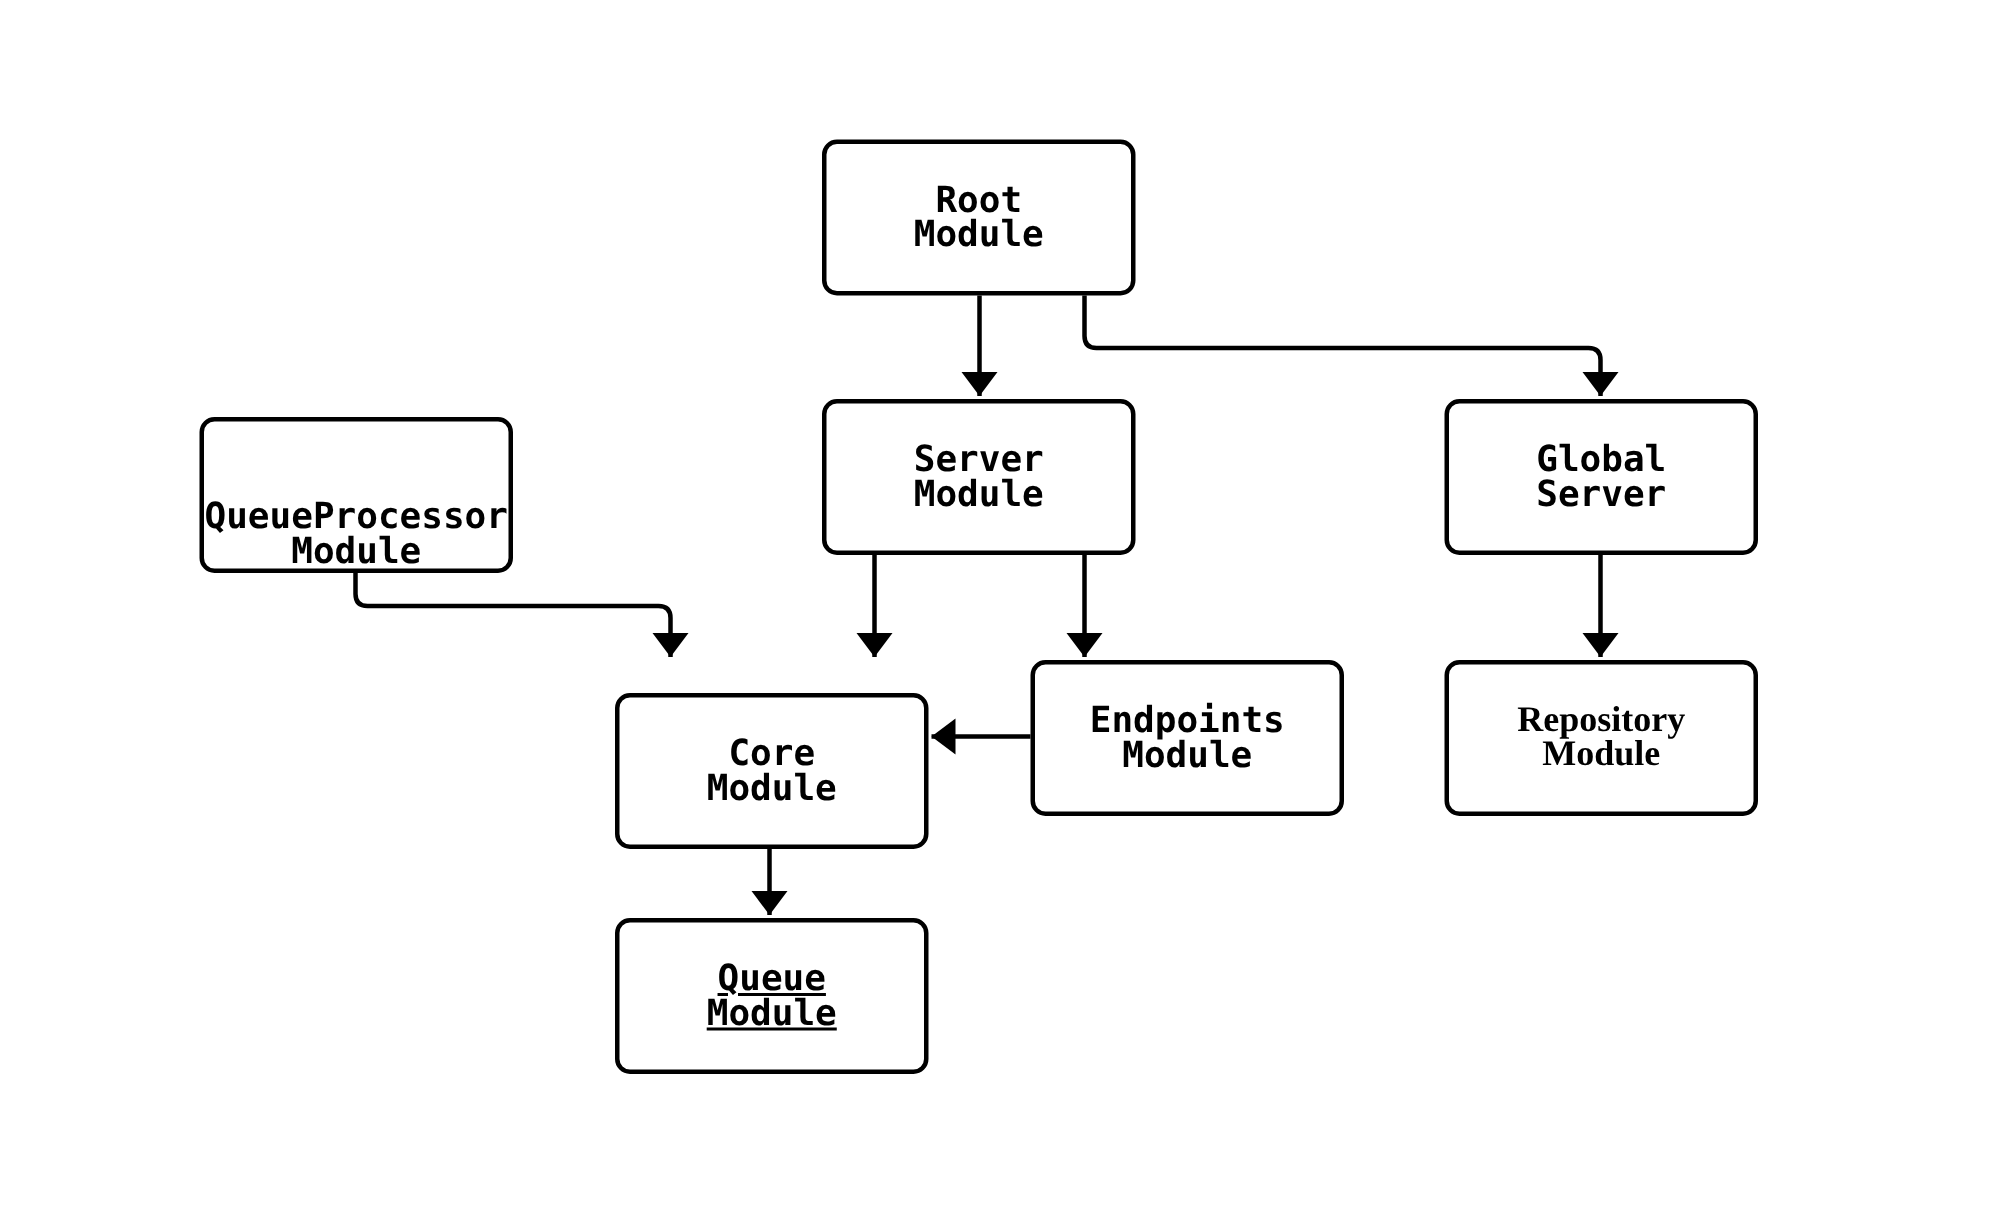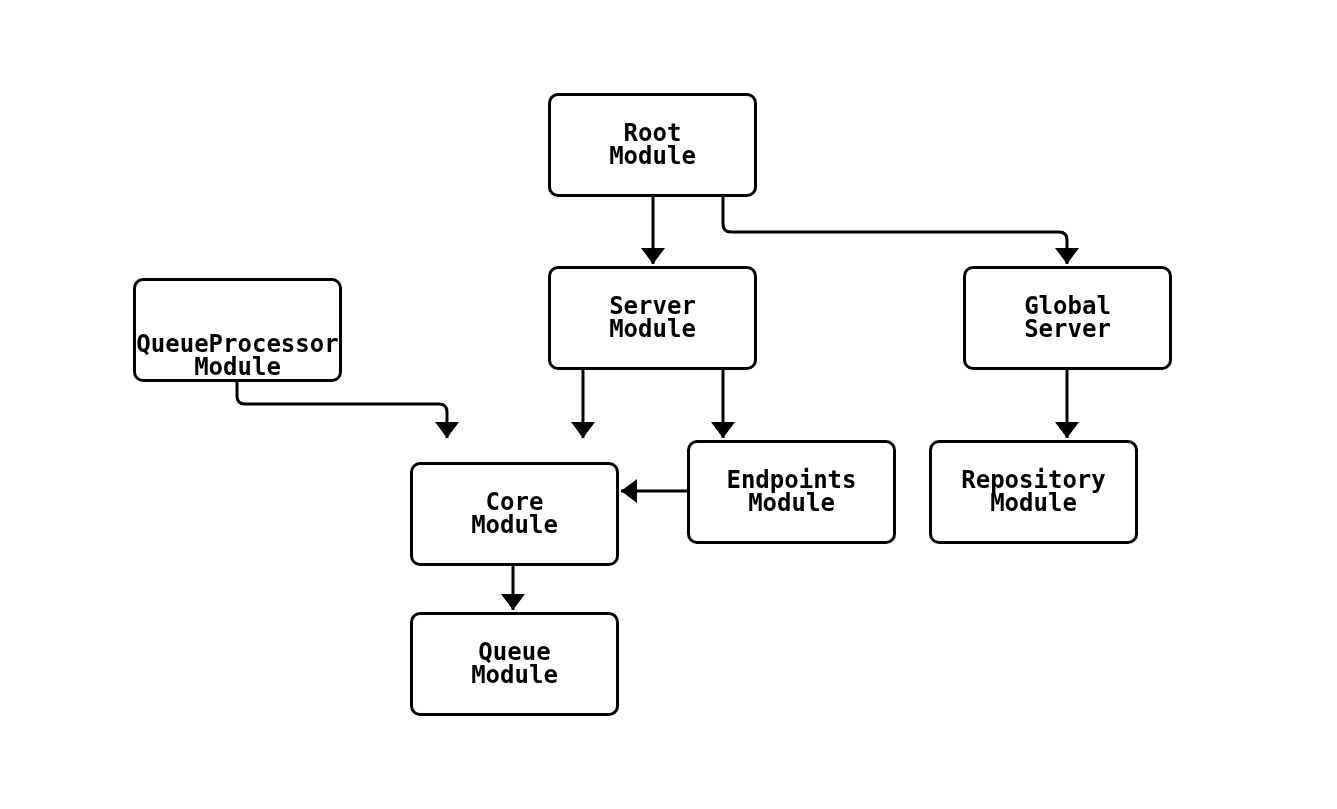--- a/index.html
+++ b/index.html
@@ -47,22 +47,22 @@
     color: #000000;
     white-space: pre-line;
     letter-spacing: 0;
   }
   .pos-root          { left: 548px; top: 93px;  }
   .pos-queueprocessor{ left: 133px; top: 278px; align-items: flex-end; }
   .pos-server        { left: 548px; top: 266px; }
   .pos-global        { left: 963px; top: 266px; }
   .pos-core          { left: 410px; top: 462px; }
   .pos-endpoints     { left: 687px; top: 440px; }
-  .pos-repository    { left: 929px; top: 440px; }
-  .pos-queue         { left: 410px; top: 612px; }
+  .pos-repository    { left: 963px; top: 440px; font-family: Liberation Serif, serif; }
+  .pos-queue         { left: 410px; top: 612px; text-decoration: underline; }
 </style>
 </head>
 <body>
 
 <div class="canvas">
 
   <svg class="edge-layer" viewBox="0 0 1337 809" xmlns="http://www.w3.org/2000/svg">
     <defs>
       <marker id="arrowhead" markerUnits="userSpaceOnUse" markerWidth="18" markerHeight="26" refX="16" refY="12" orient="auto">
         <path d="M0,0 L16,12 L0,24 Z" fill="#000000"></path>

